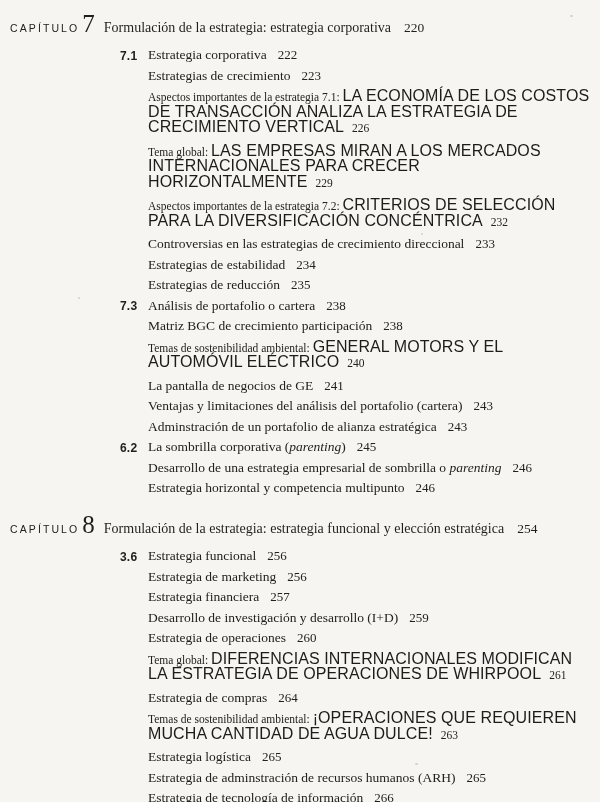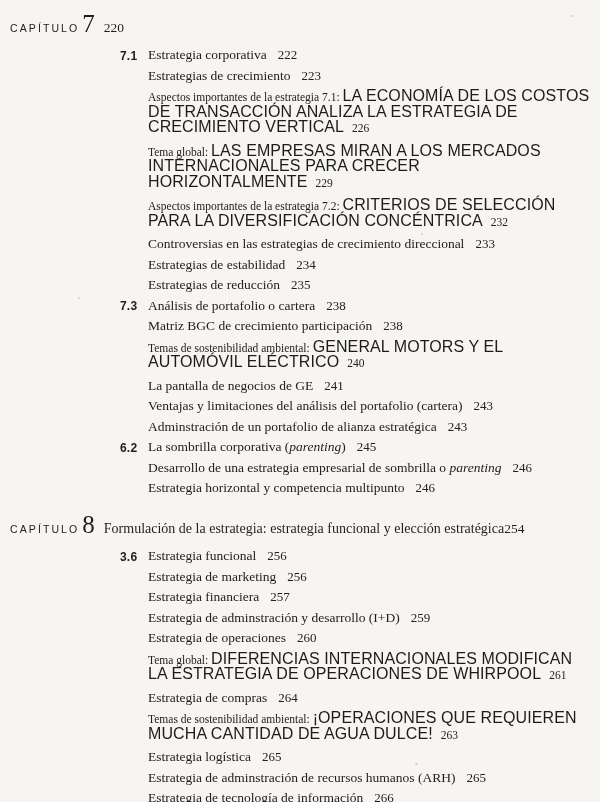--- a/index.html
+++ b/index.html
@@ -41,21 +41,21 @@
     font-weight:500;
     color:#232220;
   }
   .ch-num{
     font-family:"Liberation Serif", serif;
     font-size:25px;
     font-weight:400;
     margin:0 9px 0 3px;
   }
   .ch-title{font-size:14px;}
-  .ch-head .pg{font-size:13.5px;}
+  .ch-head .pg{font-size:13.5px;margin-left:13px;}
 
   .entries{
     padding-left:148px;
     padding-right:8px;
   }
   .entry{
     position:relative;
     font-size:13.5px;
     line-height:14px;
     margin-bottom:6.5px;
@@ -97,20 +97,21 @@
 <div class="page">
   <div class="speck s1"></div>
   <div class="speck s2"></div>
   <div class="speck s3"></div>
   <div class="speck s4"></div>
   <div id="chapters">
       <section class="chapter">
         <div class="ch-head">
           <span class="ch-label">CAPÍTULO</span>
           <span class="ch-num">7</span>
+          <span class="ch-title">Formulación de la estrategia: estrategia corporativa</span>
           <span class="pg">220</span>
         </div>
         <div class="entries">
           <div class="entry section"><span class="num">7.1</span><span class="txt">Estrategia corporativa</span><span class="pg">222</span></div>
           <div class="entry sub"><span class="txt">Estrategias de crecimiento</span><span class="pg">223</span></div>
           <div class="entry feature"><span class="lead">Aspectos importantes de la estrategia 7.1: </span><span class="caps">LA ECONOMÍA DE LOS COSTOS DE TRANSACCIÓN ANALIZA LA ESTRATEGIA DE CRECIMIENTO VERTICAL</span><span class="pg">226</span></div>
           <div class="entry feature"><span class="lead">Tema global: </span><span class="caps">LAS EMPRESAS MIRAN A LOS MERCADOS INTERNACIONALES PARA CRECER HORIZONTALMENTE</span><span class="pg">229</span></div>
           <div class="entry feature"><span class="lead">Aspectos importantes de la estrategia 7.2: </span><span class="caps">CRITERIOS DE SELECCIÓN PARA LA DIVERSIFICACIÓN CONCÉNTRICA</span><span class="pg">232</span></div>
           <div class="entry sub"><span class="txt">Controversias en las estrategias de crecimiento direccional</span><span class="pg">233</span></div>
           <div class="entry sub"><span class="txt">Estrategias de estabilidad</span><span class="pg">234</span></div>
@@ -130,21 +131,21 @@
         <div class="ch-head">
           <span class="ch-label">CAPÍTULO</span>
           <span class="ch-num">8</span>
           <span class="ch-title">Formulación de la estrategia: estrategia funcional y elección estratégica</span>
           <span class="pg">254</span>
         </div>
         <div class="entries">
           <div class="entry section"><span class="num">3.6</span><span class="txt">Estrategia funcional</span><span class="pg">256</span></div>
           <div class="entry sub"><span class="txt">Estrategia de marketing</span><span class="pg">256</span></div>
           <div class="entry sub"><span class="txt">Estrategia financiera</span><span class="pg">257</span></div>
-          <div class="entry sub"><span class="txt">Estrategia de adminstración y desarrollo (I+D)</span><span class="pg">259</span></div>
+          <div class="entry sub"><span class="txt">Desarrollo de investigación y desarrollo (I+D)</span><span class="pg">259</span></div>
           <div class="entry sub"><span class="txt">Estrategia de operaciones</span><span class="pg">260</span></div>
           <div class="entry feature"><span class="lead">Tema global: </span><span class="caps">DIFERENCIAS INTERNACIONALES MODIFICAN LA ESTRATEGIA DE OPERACIONES DE WHIRPOOL</span><span class="pg">261</span></div>
           <div class="entry sub"><span class="txt">Estrategia de compras</span><span class="pg">264</span></div>
           <div class="entry feature"><span class="lead">Temas de sostenibilidad ambiental: </span><span class="caps">¡OPERACIONES QUE REQUIEREN MUCHA CANTIDAD DE AGUA DULCE!</span><span class="pg">263</span></div>
           <div class="entry sub"><span class="txt">Estrategia logística</span><span class="pg">265</span></div>
           <div class="entry sub"><span class="txt">Estrategia de adminstración de recursos humanos (ARH)</span><span class="pg">265</span></div>
           <div class="entry sub"><span class="txt">Estrategia de tecnología de información</span><span class="pg">266</span></div>
         </div>
       </section>
     </div>

